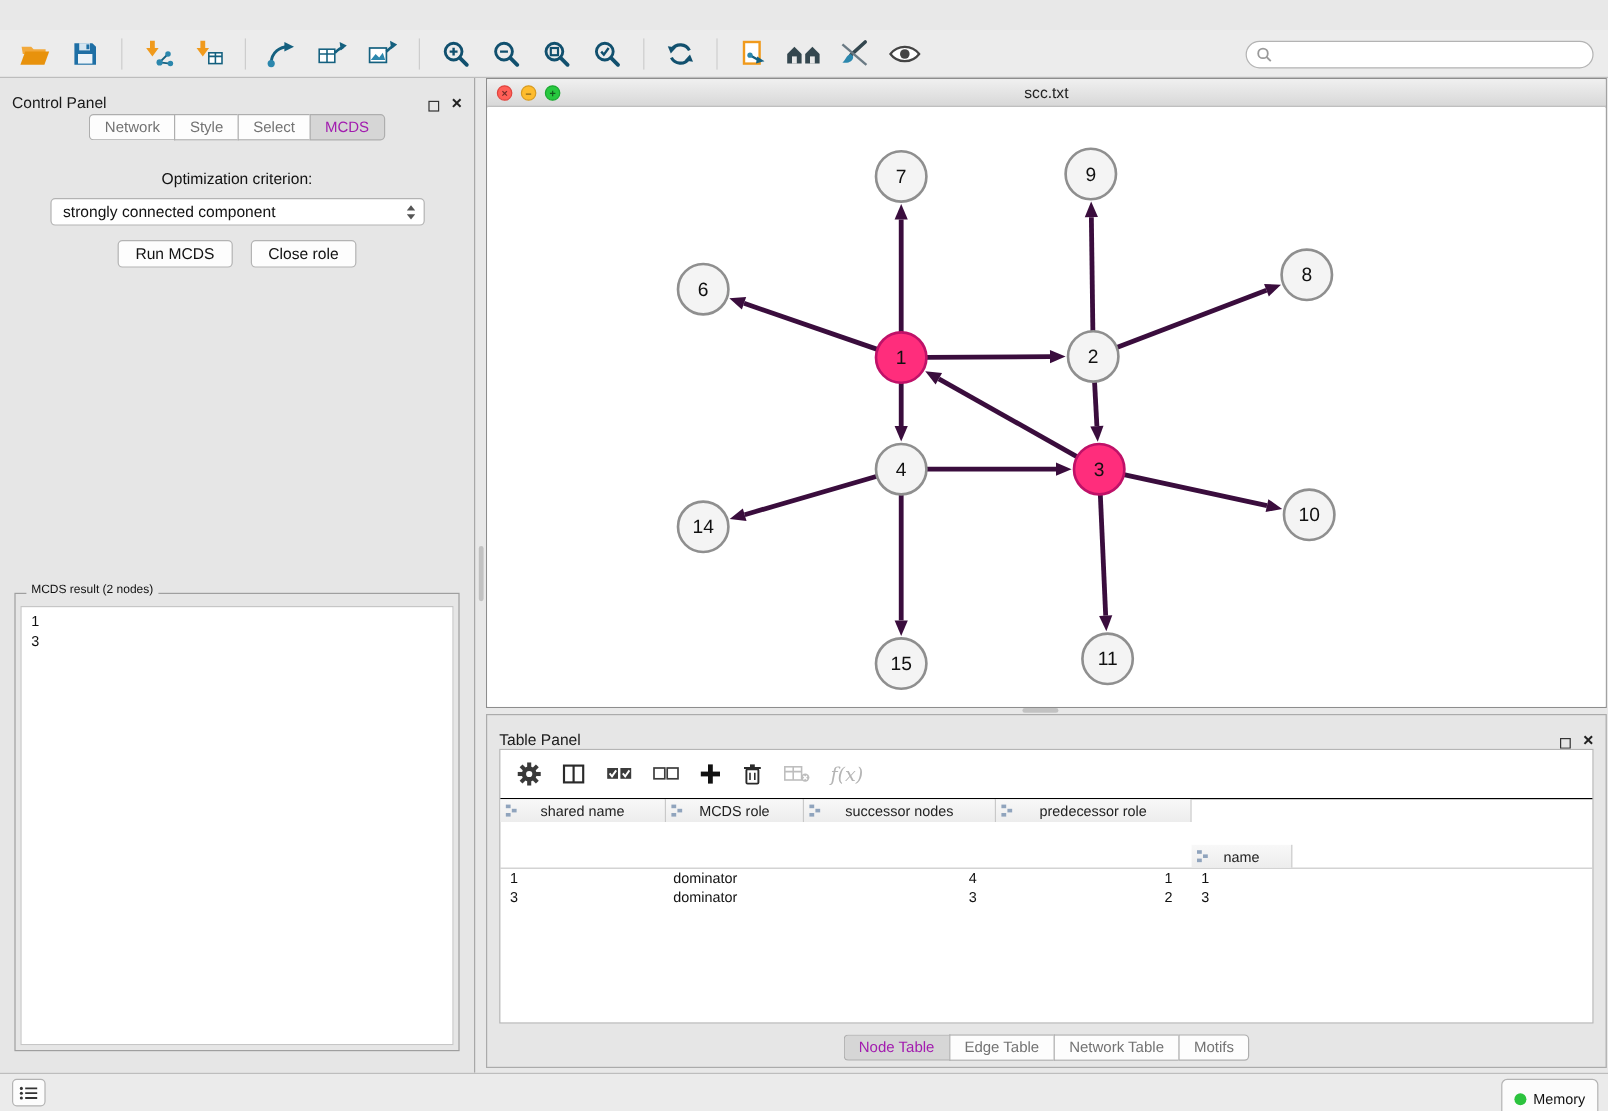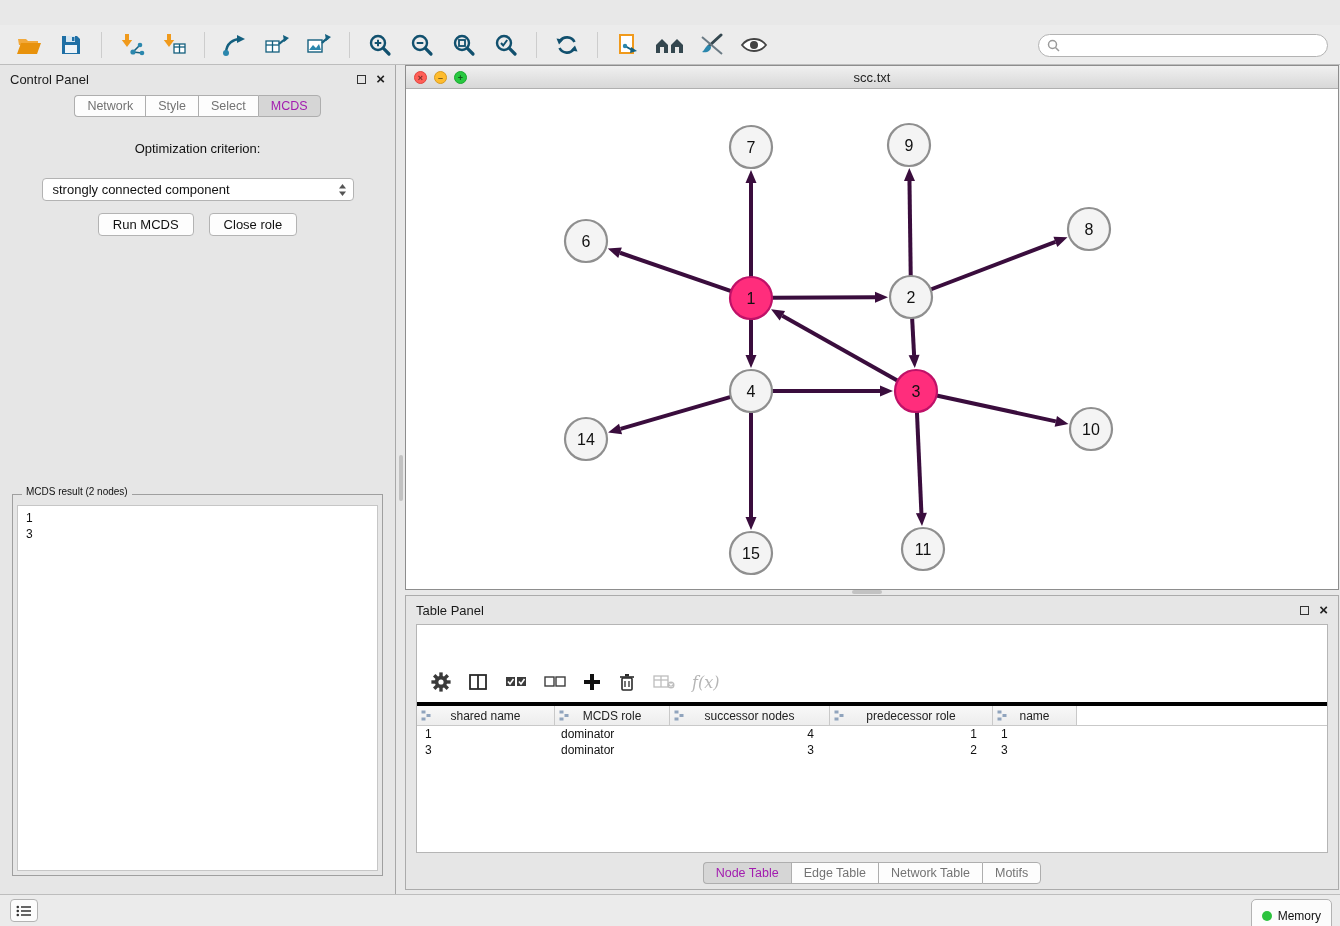--- a/index.html
+++ b/index.html
@@ -16,32 +16,32 @@
     background:#ececec; border-bottom:1px solid #bdbdbd; display:flex; align-items:center; padding-left:8px; }
   .tbtn { width:38px; height:34px; border:none; background:none; display:flex; align-items:center; justify-content:center; margin:0 2px; cursor:default; }
   .sep { width:1px; height:26px; background:#cdcdcd; margin:0 9px; }
   .search { position:absolute; right:12px; top:9px; width:290px; height:23px; background:#fff;
     border:1px solid #b3b3b3; border-radius:12px; display:flex; align-items:center; padding:0 8px; }
   .search input { border:none; outline:none; flex:1; font-size:12px; background:transparent; margin-left:5px; font-family:inherit; }
 
   
   .control-panel { position:absolute; left:0; top:65px; width:396px; height:829px;
     background:#e6e6e6; border-right:1px solid #a8a8a8; }
-  .panel-head { height:28px; display:flex; align-items:center; padding:0 10px; font-size:13px; color:#1a1a1a; }
+  .panel-head { height:28px; display:flex; align-items:flex-end; padding:0 10px; font-size:13px; color:#1a1a1a; }
   .panel-head .spacer { flex:1; }
   .sq { width:9px; height:9px; border:1.5px solid #333; display:inline-block; margin-right:10px; }
   .xx { font-size:15px; font-weight:700; color:#222; line-height:12px; }
   .cp-tabs { display:flex; justify-content:center; margin-top:2px; }
   .seg-tab { font-size:12.5px; font-family:inherit; padding:3px 12px; background:#fdfdfd;
     border:1px solid #aeaeae; border-right:none; color:#737373; cursor:default; }
   .seg-tab:first-child { border-radius:4px 0 0 4px; }
   .seg-tab:last-child { border-right:1px solid #aeaeae; border-radius:0 4px 4px 0; }
   .seg-tab.active { background:#d6d6d6; color:#a21caf; }
   .opt-label { text-align:center; margin-top:24px; font-size:13px; color:#111; }
-  .dropdown { width:312px; height:23px; margin:22px auto 0; background:#fff; border:1px solid #b3b3b3;
+  .dropdown { width:312px; height:23px; margin:9px auto 0; background:#fff; border:1px solid #b3b3b3;
     border-radius:4px; display:flex; align-items:center; padding:0 6px 0 10px; font-size:13px; color:#111; }
   .dropdown .arr { margin-left:auto; display:flex; }
   .btn-row { display:flex; justify-content:center; gap:15px; margin-top:12px; }
   .push-btn { font-size:13px; font-family:inherit; padding:3px 14px; background:#fdfdfd;
     border:1px solid #b3b3b3; border-radius:4px; color:#111; cursor:default; }
   .result-group { position:absolute; left:12px; top:429px; width:371px; height:382px;
     border:1px solid #9f9f9f; }
   .result-title { position:absolute; top:-9px; left:9px; background:#e6e6e6; padding:0 4px; font-size:10px; color:#111; }
   .result-list { position:absolute; left:4px; right:4px; top:10px; bottom:4px; background:#fff;
     border:1px solid #c6c6c6; font-size:12px; padding:4px 8px; line-height:16px; color:#111; overflow:hidden; }
@@ -59,24 +59,24 @@
   .lg { background:#28c840; border:1px solid #1aa82f; }
   .nw-canvas { position:absolute; left:0; top:24px; right:0; bottom:0; background:#fff; }
 
   .v-grip { position:absolute; left:399px; top:455px; width:4px; height:46px; background:#c2c2c2; border-radius:2px; }
   .h-grip { position:absolute; left:852px; top:590px; width:30px; height:4px; background:#c2c2c2; border-radius:2px; }
 
   
   .table-panel { position:absolute; left:405px; top:595px; width:934px; height:295px;
     background:#e6e6e6; border:1px solid #ababab; }
   .tp-inner { position:absolute; left:10px; right:10px; top:28px; bottom:36px; background:#fff; border:1px solid #b5b5b5; }
-  .tp-toolbar { height:40px; display:flex; align-items:center; gap:17px; padding-left:14px;margin-top:37px; }
+  .tp-toolbar { height:40px; display:flex; align-items:center; gap:17px; padding-left:14px; }
   .tp-tbtn { border:none; background:none; display:flex; align-items:center; justify-content:center; cursor:default; }
   .fx { font-family:"DejaVu Serif",serif; font-style:italic; font-size:16px; color:#b5b5b5; }
-  .thead { display:flex; border-top:4px solid #000000; border-bottom:1px solid #c9c9c9; }
+  .thead { display:flex; border-top:1px solid #000000; border-bottom:1px solid #c9c9c9; }
   .th { position:relative; height:19px; display:flex; align-items:center; justify-content:center;
     background:linear-gradient(#f8f8f8,#ededed); border-right:1px solid #c9c9c9; font-size:12px; color:#222; }
   .th svg { position:absolute; left:4px; top:4px; }
   .tbody { }
   .tr { display:flex; height:16px; }
   .td { font-size:12px; line-height:16px; color:#111; overflow:hidden; white-space:nowrap; }
   .tp-tabs { position:absolute; left:0; right:0; bottom:5px; display:flex; justify-content:center; }
 
   
   .statusbar { position:absolute; left:0; top:894px; width:1340px; height:32px; background:#ebebeb; border-top:1px solid #bdbdbd; }
@@ -464,21 +464,21 @@
             <span>successor nodes</span>
           </div>
           <div class="th" style="width: 163px;">
             <svg width="10" height="11" viewBox="0 0 10 11">
               <rect x="0.5" y="0.5" width="4" height="3" fill="#90a4bd"></rect>
               <rect x="5.5" y="4" width="4" height="3" fill="#90a4bd"></rect>
               <rect x="0.5" y="7.5" width="4" height="3" fill="#90a4bd"></rect>
             </svg>
             <span>predecessor role</span>
           </div>
-          <div class="th" style="width: 84px;">
+          <div class="th" style="width: 84px; margin-top: 38px;">
             <svg width="10" height="11" viewBox="0 0 10 11">
               <rect x="0.5" y="0.5" width="4" height="3" fill="#90a4bd"></rect>
               <rect x="5.5" y="4" width="4" height="3" fill="#90a4bd"></rect>
               <rect x="0.5" y="7.5" width="4" height="3" fill="#90a4bd"></rect>
             </svg>
             <span>name</span>
           </div>
         </div>
       <div class="tbody">
           <div class="tr">

